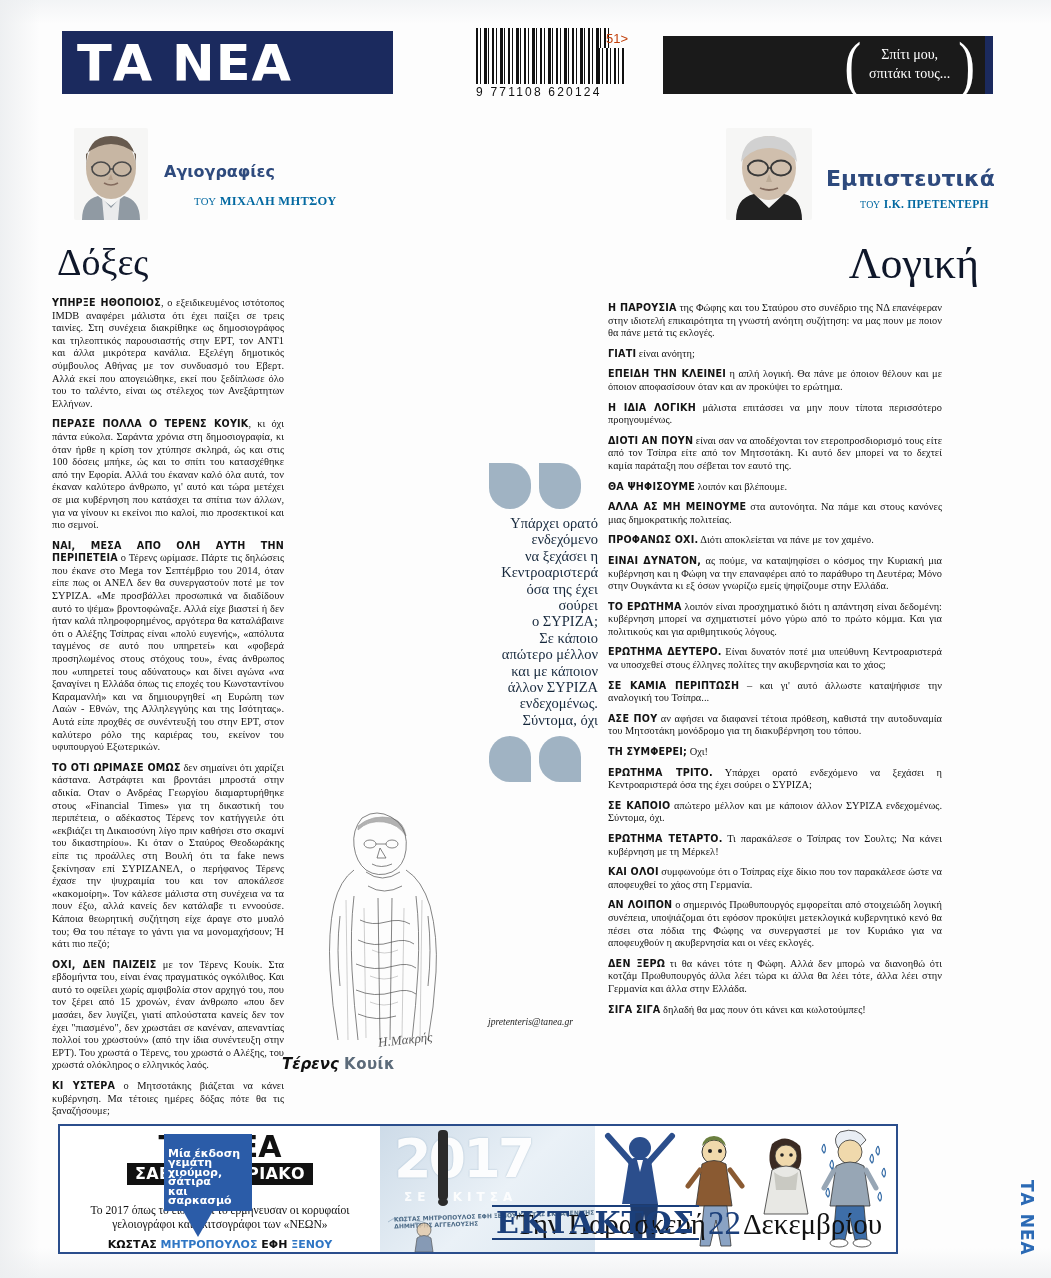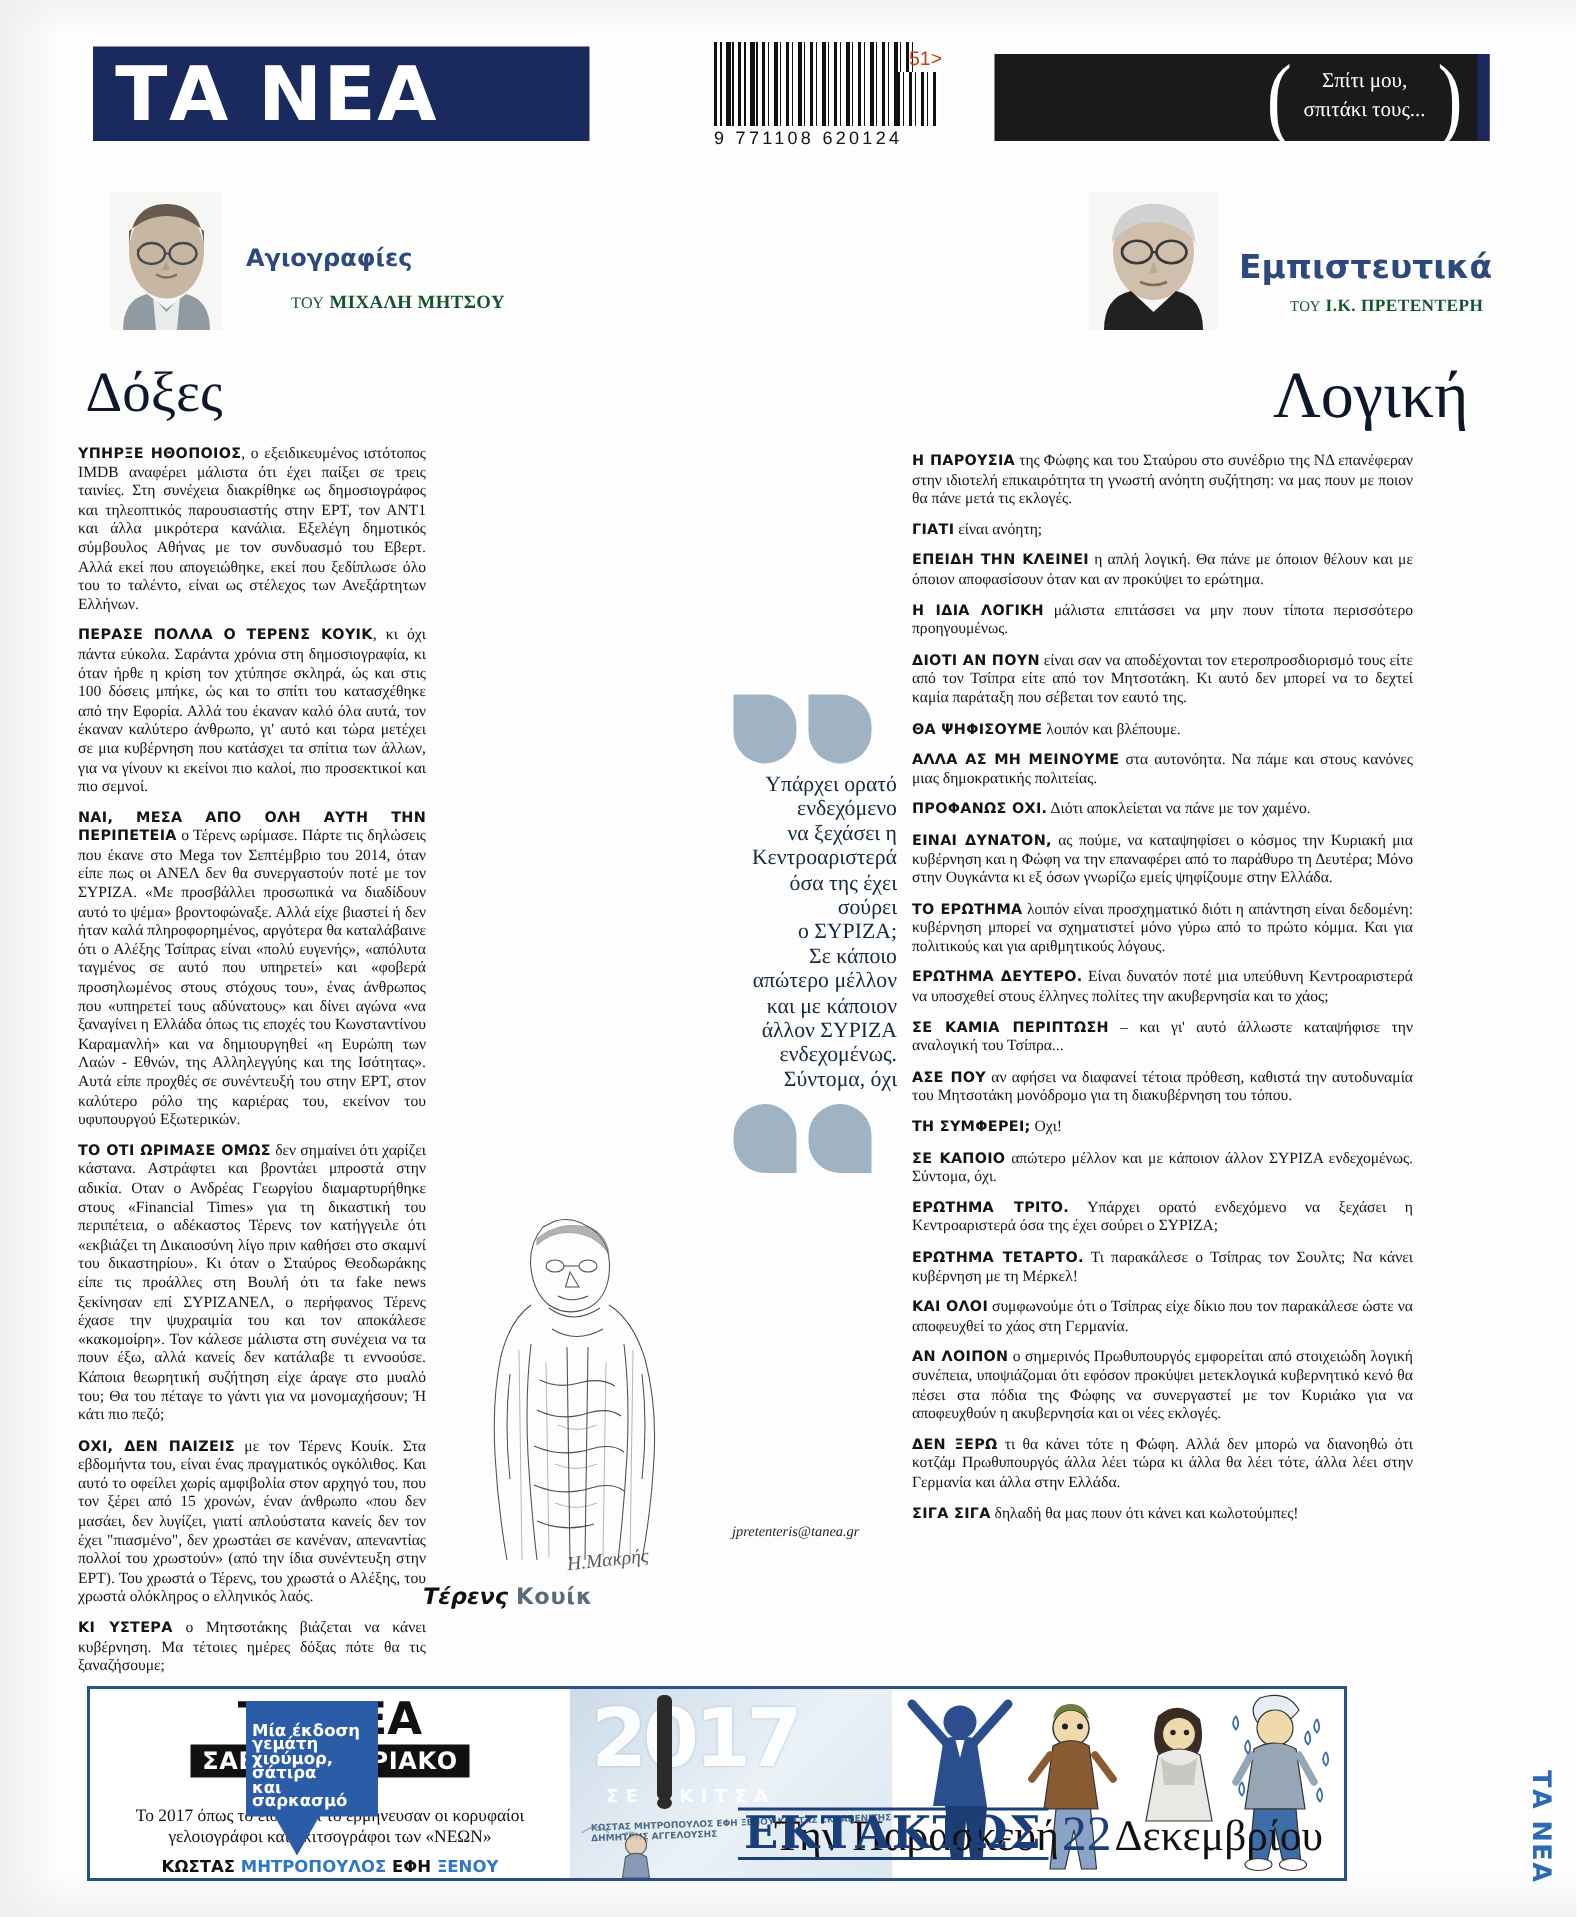--- a/index.html
+++ b/index.html
@@ -131,21 +131,21 @@
   }
   .kicker {
     font-family: "DejaVu Sans", sans-serif;
     font-weight: 700;
     color: #2e4a7d;
     line-height: 1;
   }
   .kicker-sub {
     font-family: "Liberation Serif", serif;
     font-weight: 700;
-    color: #14532d;
+    color: #0369a1;
     letter-spacing: 0.3px;
   }
   .kicker-sub .small {
     font-weight: 400;
     font-size: 0.86em;
   }
   .headline {
     font-family: "Liberation Serif", serif;
     font-weight: 400;
     color: #0f172a;
@@ -490,22 +490,22 @@
       <p><span class="lead">ΔΙΟΤΙ ΑΝ ΠΟΥΝ</span><span> είναι σαν να αποδέχονται τον ετεροπροσδιορισμό τους είτε από τον Τσίπρα είτε από τον Μητσοτάκη. Κι αυτό δεν μπορεί να το δεχτεί καμία παράταξη που σέβεται τον εαυτό της.</span></p>
       <p><span class="lead">ΘΑ ΨΗΦΙΣΟΥΜΕ</span><span> λοιπόν και βλέπουμε.</span></p>
       <p><span class="lead">ΑΛΛΑ ΑΣ ΜΗ ΜΕΙΝΟΥΜΕ</span><span> στα αυτονόητα. Να πάμε και στους κανόνες μιας δημοκρατικής πολιτείας.</span></p>
       <p><span class="lead">ΠΡΟΦΑΝΩΣ ΟΧΙ.</span><span> Διότι αποκλείεται να πάνε με τον χαμένο.</span></p>
       <p><span class="lead">ΕΙΝΑΙ ΔΥΝΑΤΟΝ,</span><span> ας πούμε, να καταψηφίσει ο κόσμος την Κυριακή μια κυβέρνηση και η Φώφη να την επαναφέρει από το παράθυρο τη Δευτέρα; Μόνο στην Ουγκάντα κι εξ όσων γνωρίζω εμείς ψηφίζουμε στην Ελλάδα.</span></p>
       <p><span class="lead">ΤΟ ΕΡΩΤΗΜΑ</span><span> λοιπόν είναι προσχηματικό διότι η απάντηση είναι δεδομένη: κυβέρνηση μπορεί να σχηματιστεί μόνο γύρω από το πρώτο κόμμα. Και για πολιτικούς και για αριθμητικούς λόγους.</span></p>
       <p><span class="lead">ΕΡΩΤΗΜΑ ΔΕΥΤΕΡΟ.</span><span> Είναι δυνατόν ποτέ μια υπεύθυνη Κεντροαριστερά να υποσχεθεί στους έλληνες πολίτες την ακυβερνησία και το χάος;</span></p>
       <p><span class="lead">ΣΕ ΚΑΜΙΑ ΠΕΡΙΠΤΩΣΗ</span><span> – και γι' αυτό άλλωστε καταψήφισε την αναλογική του Τσίπρα...</span></p>
       <p><span class="lead">ΑΣΕ ΠΟΥ</span><span> αν αφήσει να διαφανεί τέτοια πρόθεση, καθιστά την αυτοδυναμία του Μητσοτάκη μονόδρομο για τη διακυβέρνηση του τόπου.</span></p>
       <p><span class="lead">ΤΗ ΣΥΜΦΕΡΕΙ;</span><span> Οχι!</span></p>
+      <p><span class="lead">ΕΡΩΤΗΜΑ ΤΡΙΤΟ.</span><span> Υπάρχει ορατό ενδεχόμενο να ξεχάσει η Κεντροαριστερά όσα της έχει σούρει ο ΣΥΡΙΖΑ;</span></p>
       <p><span class="lead">ΣΕ ΚΑΠΟΙΟ</span><span> απώτερο μέλλον και με κάποιον άλλον ΣΥΡΙΖΑ ενδεχομένως. Σύντομα, όχι.</span></p>
-      <p><span class="lead">ΕΡΩΤΗΜΑ ΤΡΙΤΟ.</span><span> Υπάρχει ορατό ενδεχόμενο να ξεχάσει η Κεντροαριστερά όσα της έχει σούρει ο ΣΥΡΙΖΑ;</span></p>
       <p><span class="lead">ΕΡΩΤΗΜΑ ΤΕΤΑΡΤΟ.</span><span> Τι παρακάλεσε ο Τσίπρας τον Σουλτς; Να κάνει κυβέρνηση με τη Μέρκελ!</span></p>
       <p><span class="lead">ΚΑΙ ΟΛΟΙ</span><span> συμφωνούμε ότι ο Τσίπρας είχε δίκιο που τον παρακάλεσε ώστε να αποφευχθεί το χάος στη Γερμανία.</span></p>
       <p><span class="lead">ΑΝ ΛΟΙΠΟΝ</span><span> ο σημερινός Πρωθυπουργός εμφορείται από στοιχειώδη λογική συνέπεια, υποψιάζομαι ότι εφόσον προκύψει μετεκλογικά κυβερνητικό κενό θα πέσει στα πόδια της Φώφης να συνεργαστεί με τον Κυριάκο για να αποφευχθούν η ακυβερνησία και οι νέες εκλογές.</span></p>
       <p><span class="lead">ΔΕΝ ΞΕΡΩ</span><span> τι θα κάνει τότε η Φώφη. Αλλά δεν μπορώ να διανοηθώ ότι κοτζάμ Πρωθυπουργός άλλα λέει τώρα κι άλλα θα λέει τότε, άλλα λέει στην Γερμανία και άλλα στην Ελλάδα.</span></p>
       <p><span class="lead">ΣΙΓΑ ΣΙΓΑ</span><span> δηλαδή θα μας πουν ότι κάνει και κωλοτούμπες!</span></p>
     </div>
 
   <div class="pullquote">
     <div class="quote-marks">
       <div class="qmark"></div>

